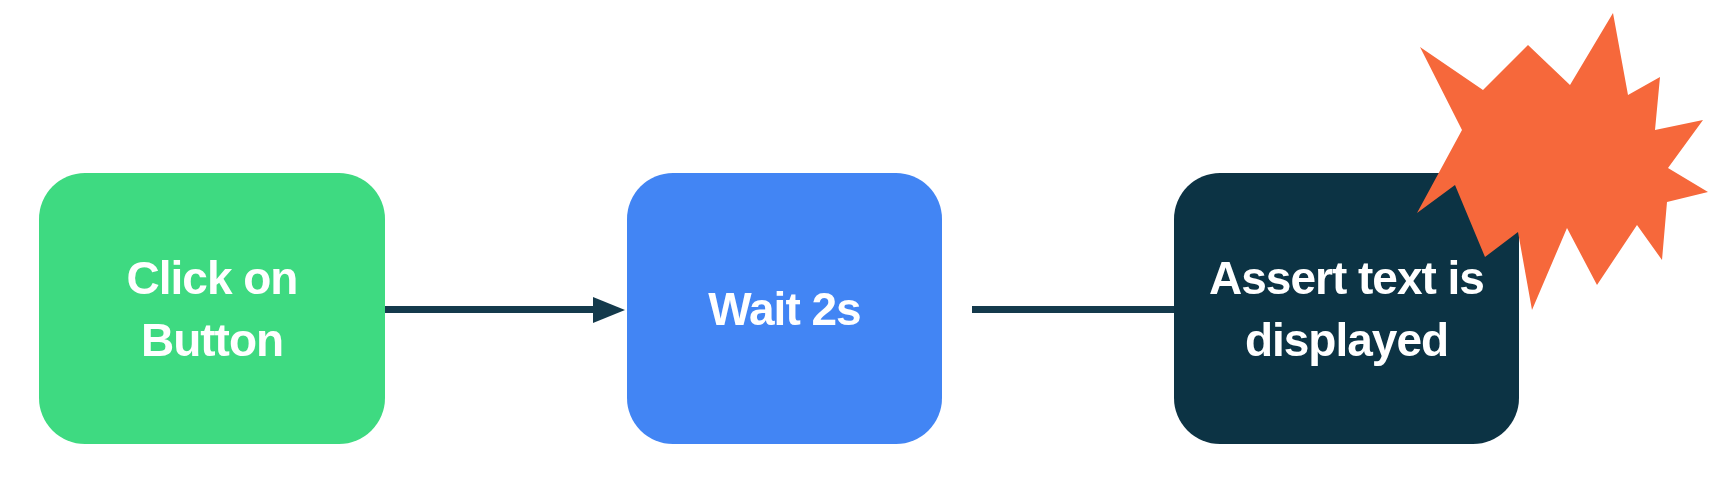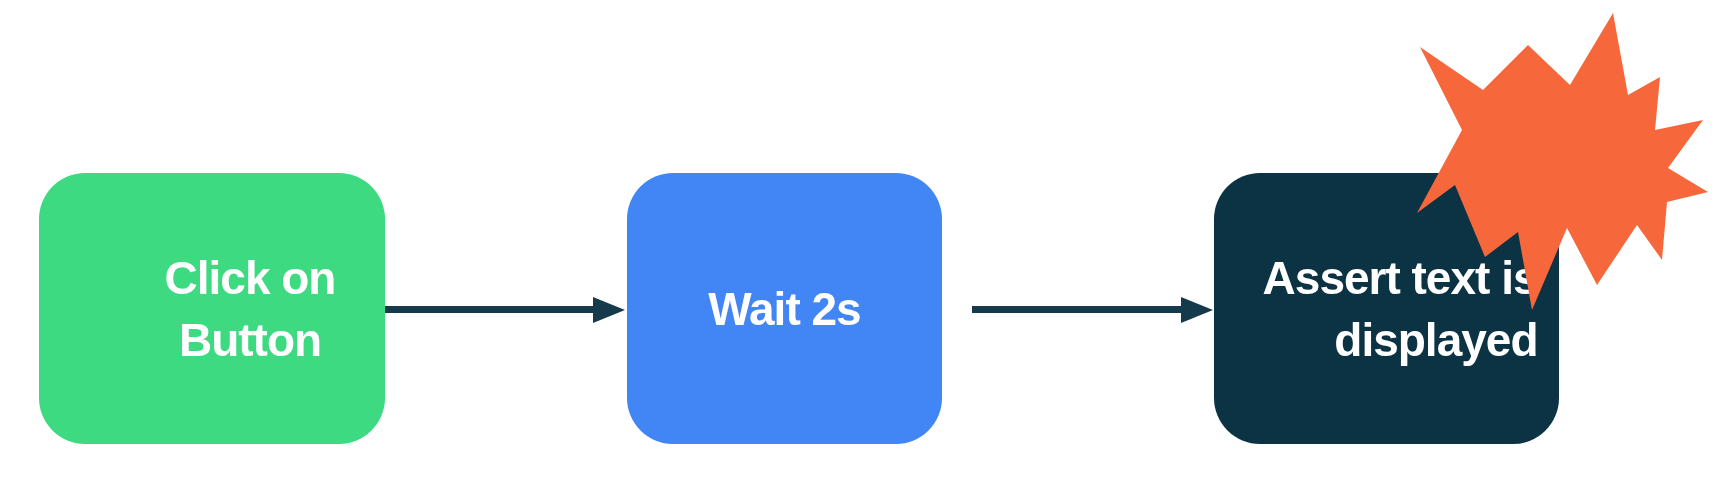--- a/index.html
+++ b/index.html
@@ -25,21 +25,21 @@
     font-weight: bold;
     font-size: 46px;
     line-height: 62px;
     letter-spacing: -1px;
   }
   .node .node-label {
     display: inline-block;
   }
   .node-1 { left: 39px;   width: 346px; }
   .node-2 { left: 627px;  width: 315px; }
-  .node-3 { left: 1214px; width: 345px; z-index: 1; text-align: right; }
+  .node-3 { left: 1174px; width: 345px; z-index: 1; }
   .node-1 .node-label { max-width: 270px; }
   .node-2 .node-label { max-width: 300px; }
   .node-3 .node-label { max-width: 302px; }
   .arrow {
     position: absolute;
     top: 296px;
     height: 27px;
     display: flex;
     align-items: center;
   }
@@ -64,21 +64,21 @@
     width: 320px;
     height: 320px;
     z-index: 2;
   }
 </style>
 </head>
 <body>
 
 <div class="canvas" style="background-color: rgb(255, 255, 255);">
 
-  <div class="node node-1" style="background-color: rgb(62, 218, 129); color: rgb(255, 255, 255); justify-content: flex-end;">
+  <div class="node node-1" style="background-color: rgb(62, 218, 129); color: rgb(255, 255, 255);">
     <span class="node-label">Click on Button</span>
   </div>
 
   <div class="arrow arrow-1">
     <div class="arrow-line" style="background-color: rgb(20, 58, 76);"></div>
     <div class="arrow-head" style="border-left-color: rgb(20, 58, 76);"></div>
   </div>
 
   <div class="node node-2" style="background-color: rgb(66, 133, 244); color: rgb(255, 255, 255);">
     <span class="node-label">Wait 2s</span>

